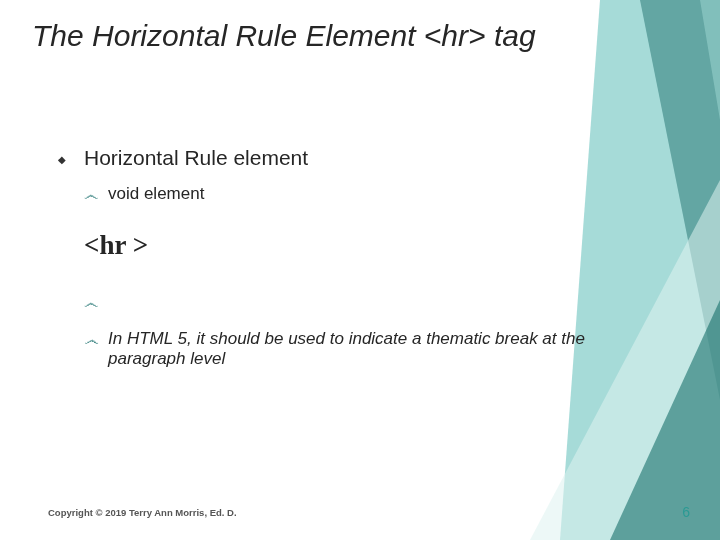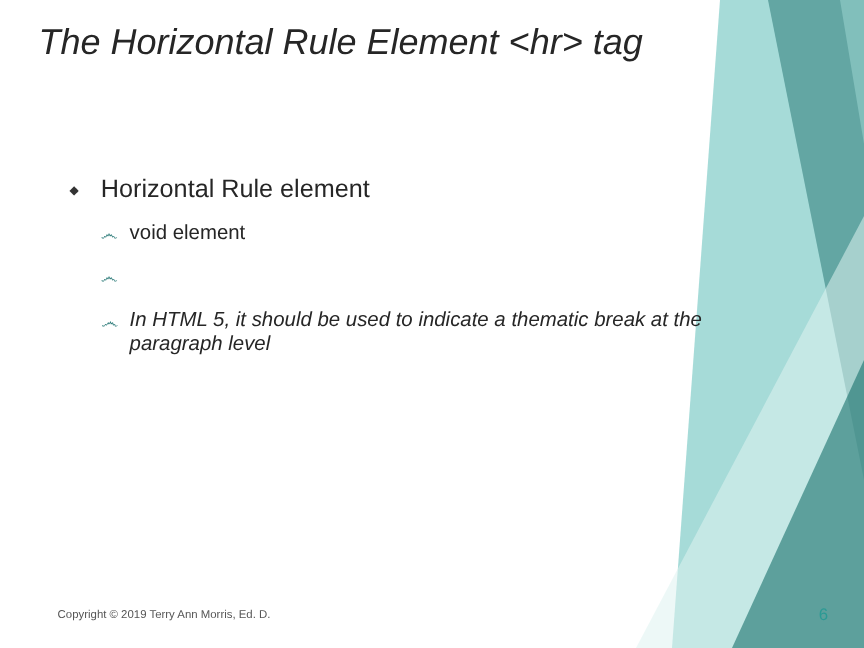--- a/index.html
+++ b/index.html
@@ -59,20 +59,21 @@
     margin-top: 26px;
     margin-bottom: 32px;
   }
   .italic { font-style: italic; }
   .copyright {
     position: absolute;
     left: 48px; bottom: 22px;
     font-size: 9.5px;
     color: #555;
     font-family: Arial, sans-serif;
+    font-weight: bold;
   }
   .pagenum {
     position: absolute;
     right: 30px; bottom: 20px;
     font-size: 14px;
     color: #2b9a94;
   }
   
   .art { position: absolute; inset: 0; pointer-events: none; overflow: hidden; }
 </style>
@@ -98,20 +99,21 @@
     <div class="lvl1">
       <span class="bullet">◆</span>
       <span>Horizontal Rule element</span>
     </div>
 
     <div class="lvl2">
       <span class="bullet">෴</span>
       <span>void element</span>
     </div>
 
+    <div class="hrtag">&lt;hr &gt;</div>
 
     <div class="lvl2">
       <span class="bullet">෴</span>
     </div>
 
     <div class="lvl2 italic">
       <span class="bullet">෴</span>
       <span>In HTML 5, it should be used to indicate a thematic break at the paragraph level</span>
     </div>
 

